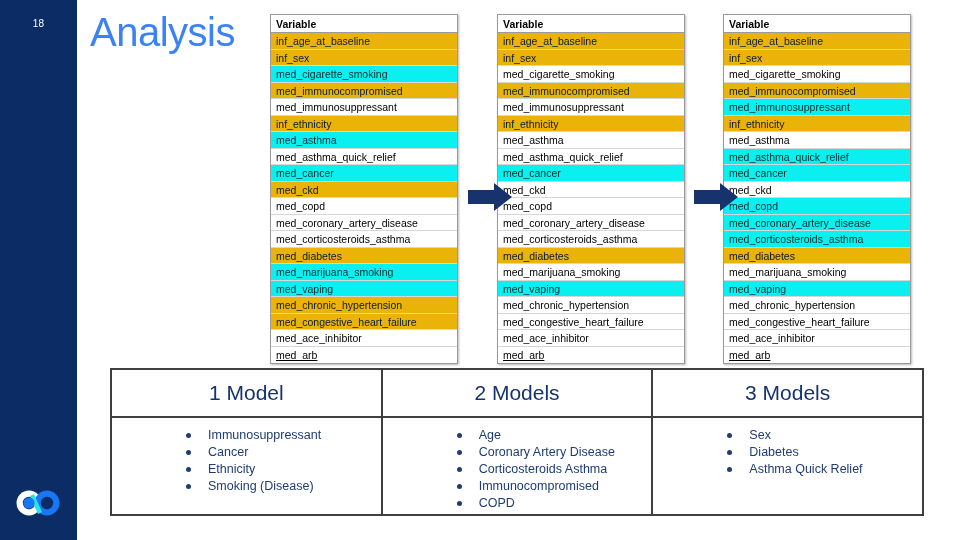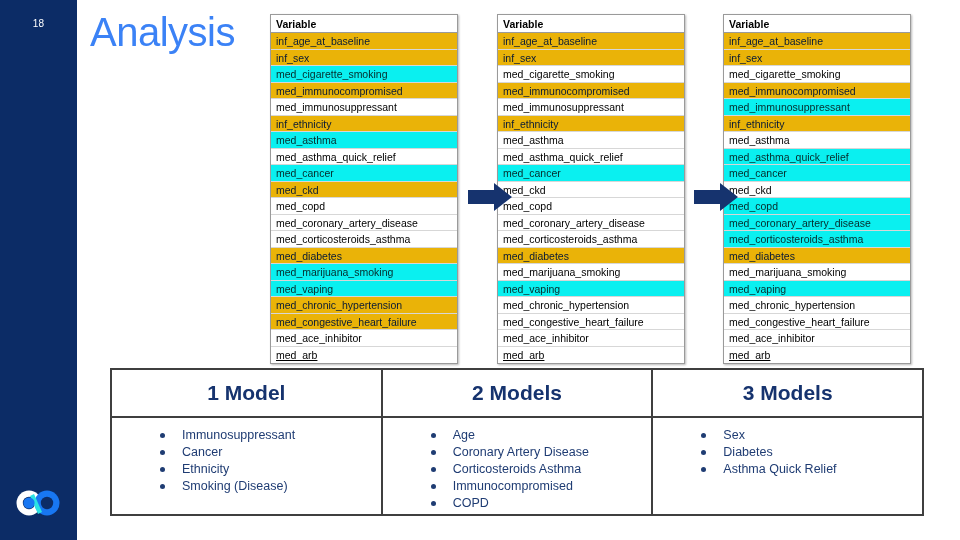--- a/index.html
+++ b/index.html
@@ -115,36 +115,36 @@
   #summary-body-row {
     display: flex;
     flex: 1;
   }
   .sum-head-cell {
     flex: 1;
     display: flex;
     align-items: center;
     justify-content: center;
     font-size: 21px;
-    font-weight: bold;
+    font-weight: normal;
     color: #16336E;
     border-right: 2px solid #3f3f3f;
     box-sizing: border-box;
   }
   .sum-head-cell:last-child { border-right: none; }
   .sum-body-cell {
     flex: 1;
     border-right: 2px solid #3f3f3f;
     box-sizing: border-box;
     padding: 9px 0 0 0;
   }
   .sum-body-cell:last-child { border-right: none; }
   .sum-list {
     margin: 0;
-    padding: 0 0 0 48px;
+    padding: 0 0 0 74px;
     list-style: none;
   }
   .sum-list li {
     position: relative;
     font-size: 12.5px;
     line-height: 17px;
     color: #1F3C73;
     padding-left: 22px;
     white-space: nowrap;
   }

